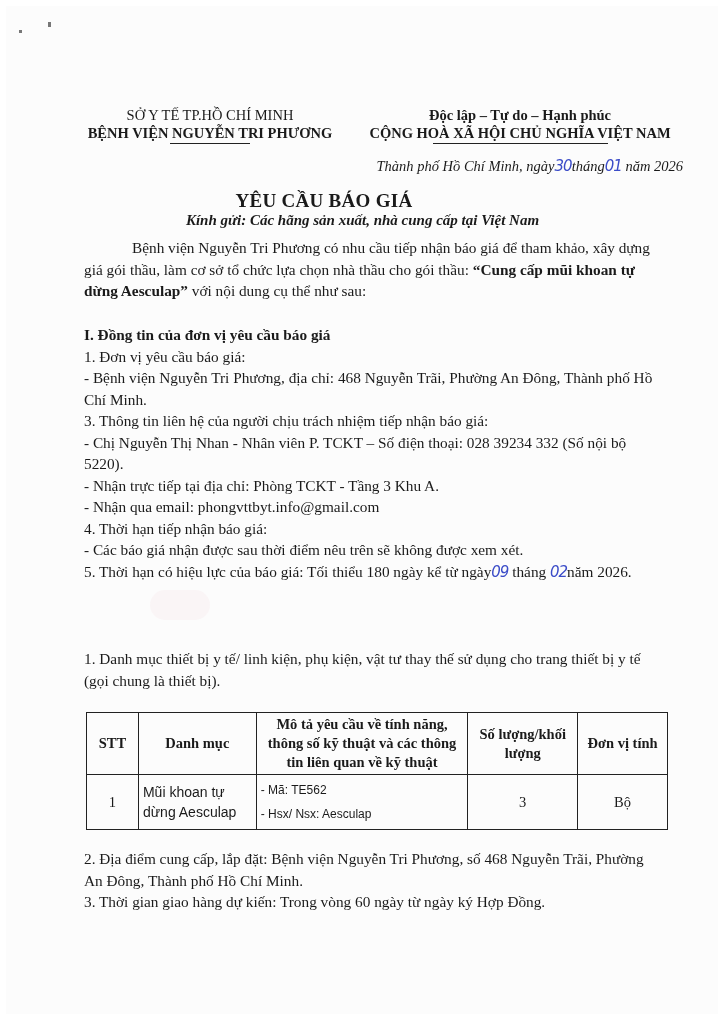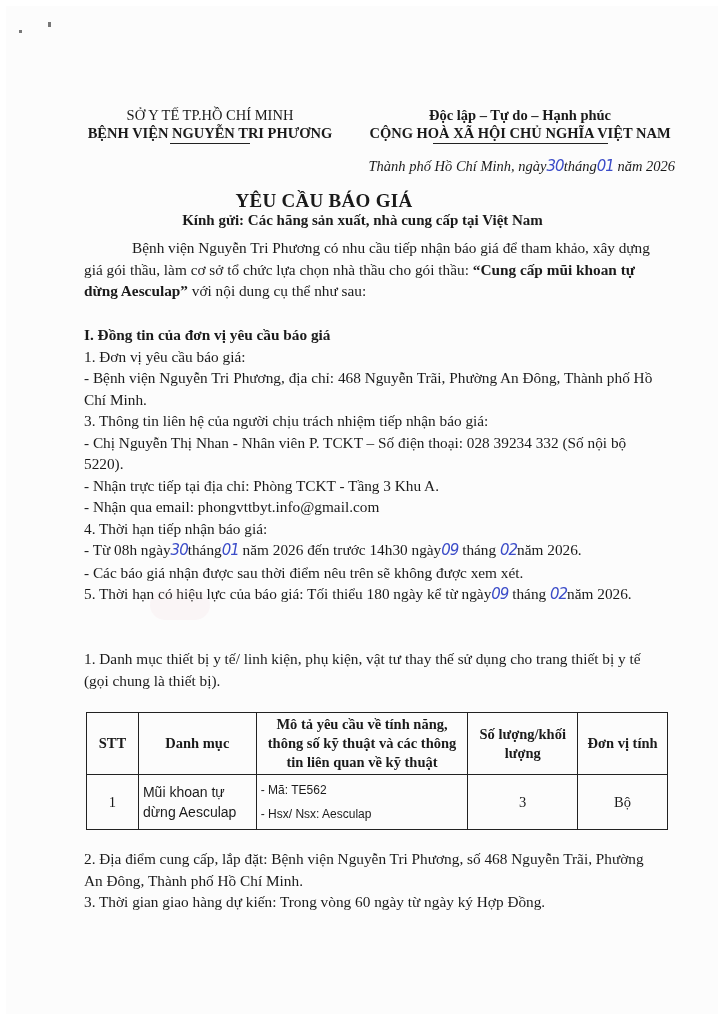--- a/index.html
+++ b/index.html
@@ -9,24 +9,24 @@
   }
   .page-inner {
     position: absolute; left: 6px; top: 6px; width: 712px; height: 1008px;
     background: #fcfcfc;
   }
   .abs { position: absolute; }
   .speck { position: absolute; background: #777; }
   .hdr-left { left: 70px; top: 106px; width: 280px; text-align: center; font-size: 14.5px; line-height: 18px; }
   .hdr-right { left: 350px; top: 106px; width: 340px; text-align: center; font-size: 14.5px; line-height: 18px; font-weight: bold; }
   .ul-short { display: block; margin: 1px auto 0; height: 1px; background: #222; }
-  .dateline { left: 330px; top: 157px; width: 345px; text-align: right; font-style: italic; font-size: 14.5px; white-space: nowrap; }
+  .dateline { left: 338px; top: 157px; width: 345px; text-align: right; font-style: italic; font-size: 14.5px; white-space: nowrap; }
   .hand { font-family: "DejaVu Sans", sans-serif; font-style: italic; color: #3b4cc8; font-size: 15px; letter-spacing: -1px; }
   .title { left: 0; top: 190px; width: 648px; text-align: center; font-weight: bold; font-size: 19px; letter-spacing: 0.3px; }
-  .subtitle { left: 0; top: 212px; width: 725px; text-align: center; font-weight: bold; font-size: 15px; }
+  .subtitle { left: 0; top: 212px; width: 725px; text-align: center; font-weight: bold; font-style: italic; font-size: 15px; }
   .body-text { left: 84px; width: 580px; font-size: 15.3px; line-height: 21.5px; }
   .indent { text-indent: 48px; }
   .bold { font-weight: bold; }
   table.items { position: absolute; left: 86px; top: 712px; width: 582px; border-collapse: collapse; font-size: 14.5px; }
   table.items th, table.items td { border: 1.2px solid #222; padding: 2px 4px; }
   table.items th { font-weight: bold; text-align: center; height: 57px; line-height: 19px; }
   table.items td { height: 50px; vertical-align: middle; }
   .c { text-align: center; }
   .stamp { left: 150px; top: 590px; width: 60px; height: 30px; background: rgba(230,170,180,0.08); border-radius: 20px; }
 </style>
@@ -60,21 +60,20 @@
 
 <div class="abs body-text" style="top:324px;">
   <div class="bold">I. Đồng tin của đơn vị yêu cầu báo giá</div>
   <div>1. Đơn vị yêu cầu báo giá:</div>
   <div> - Bệnh viện Nguyễn Tri Phương, địa chỉ: 468 Nguyễn Trãi, Phường An Đông, Thành phố Hồ Chí Minh.</div>
   <div>3. Thông tin liên hệ của người chịu trách nhiệm tiếp nhận báo giá:</div>
   <div>  - Chị Nguyễn Thị Nhan - Nhân viên P. TCKT – Số điện thoại: 028 39234 332 (Số nội bộ 5220).</div>
   <div> - Nhận trực tiếp tại địa chỉ: Phòng TCKT - Tầng 3 Khu A.</div>
   <div> - Nhận qua email: phongvttbyt.info@gmail.com</div>
   <div>4. Thời hạn tiếp nhận báo giá:</div>
-  <div><span> - Từ 08h ngày</span><span class="hand">30</span><span>tháng</span><span class="hand">01</span><span> năm 2026 đến trước 14h30 ngày</span><span class="hand">09</span><span> tháng </span><span class="hand">02</span><span>năm 2026.</span></div>
   <div> - Các báo giá nhận được sau thời điểm nêu trên sẽ không được xem xét.</div>
   <div><span>5. Thời hạn có hiệu lực của báo giá: Tối thiểu 180 ngày  kể từ ngày</span><span class="hand">09</span><span> tháng </span><span class="hand">02</span><span>năm 2026.</span></div>
 </div>
 
 <div class="abs stamp"></div>
 
 <div class="abs body-text" style="top:648px;">
   <div>1. Danh mục thiết bị y tế/ linh kiện, phụ kiện, vật tư thay thế sử dụng cho trang thiết bị y tế (gọi chung là thiết bị).</div>
 </div>
 

